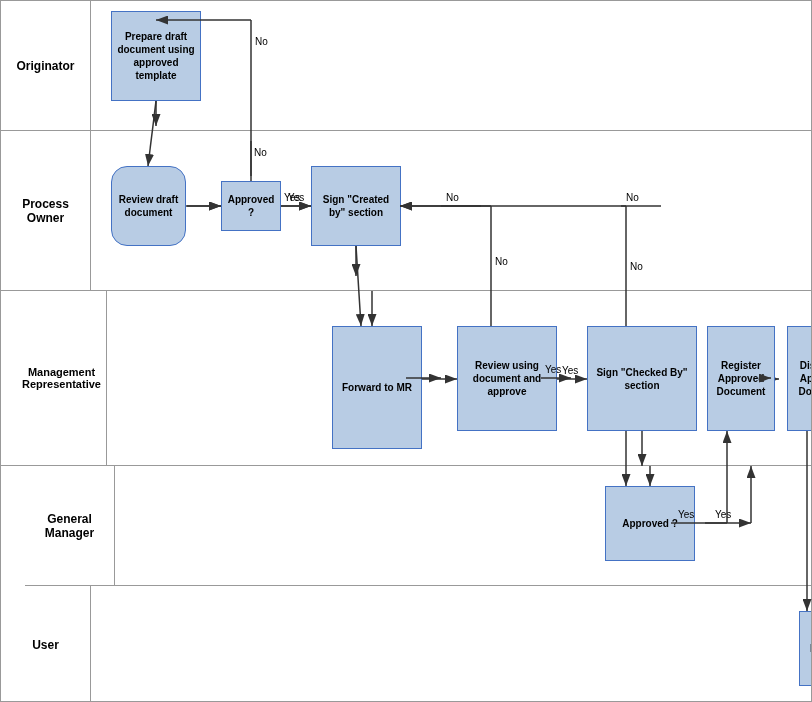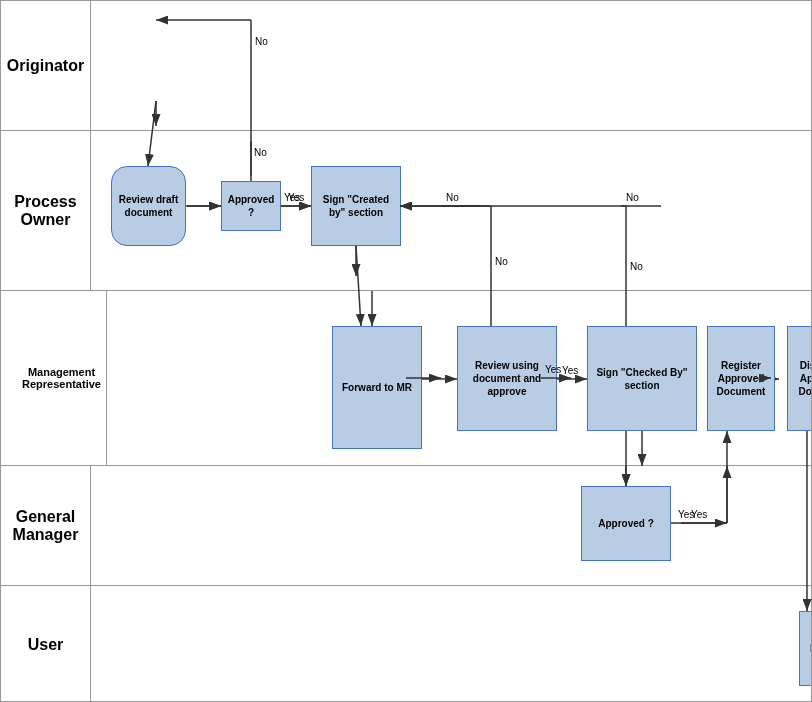--- a/index.html
+++ b/index.html
@@ -23,21 +23,21 @@
 
     .lane-label {
       width: 90px;
       min-width: 90px;
       border-right: 1px solid #999;
       display: flex;
       align-items: center;
       justify-content: center;
       text-align: center;
       font-weight: bold;
-      font-size: 16px;
+      font-size: 12px;
       padding: 5px;
       color: #000;
     }
 
     .lane-content {
       flex: 1;
       position: relative;
     }
 
     
@@ -84,20 +84,23 @@
         <defs>
           <marker id="arrowhead" markerWidth="8" markerHeight="6" refX="8" refY="3" orient="auto">
             <polygon points="0 0, 8 3, 0 6" fill="#333"></polygon>
           </marker>
         </defs>
 
         <line x1="65" y1="100" x2="65" y2="125" stroke="#333" stroke-width="1.5" marker-end="url(#arrowhead)"></line>
 
       </svg>
 
+      <div class="box" style="left:20px; top:10px; width:90px; height:90px;">
+        <span>Prepare draft document using approved template</span>
+      </div>
     </div>
   </div>
 
   <div class="swim-lane" style="height:160px; min-height:160px; max-height:160px;">
     <div class="lane-label">Process Owner</div>
     <div class="lane-content">
       <svg class="lane-svg">
         <defs>
           <marker id="arrowhead2" markerWidth="8" markerHeight="6" refX="8" refY="3" orient="auto">
             <polygon points="0 0, 8 3, 0 6" fill="#333"></polygon>
@@ -175,21 +178,21 @@
       <div class="box" style="left:600px; top:35px; width:68px; height:105px;">
         <span>Register Approved Document</span>
       </div>
 
       <div class="box" style="left:680px; top:35px; width:72px; height:105px;">
         <span>Distribute Approved Document</span>
       </div>
     </div>
   </div>
 
-  <div class="swim-lane" style="height:120px; min-height:120px; max-height:120px;">
+  <div class="swim-lane" style="height:120px; min-height:120px; max-height:120px;margin-left:24px;">
     <div class="lane-label">General Manager</div>
     <div class="lane-content">
       <svg class="lane-svg">
         <defs>
           <marker id="arrowhead4" markerWidth="8" markerHeight="6" refX="8" refY="3" orient="auto">
             <polygon points="0 0, 8 3, 0 6" fill="#333"></polygon>
           </marker>
         </defs>
 
         <line x1="535" y1="0" x2="535" y2="20" stroke="#333" stroke-width="1.5" marker-end="url(#arrowhead4)"></line>

